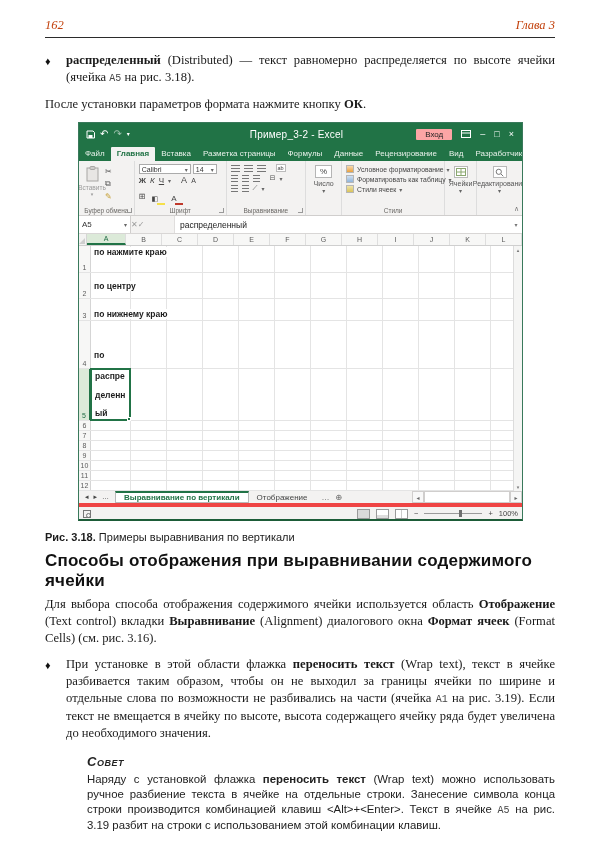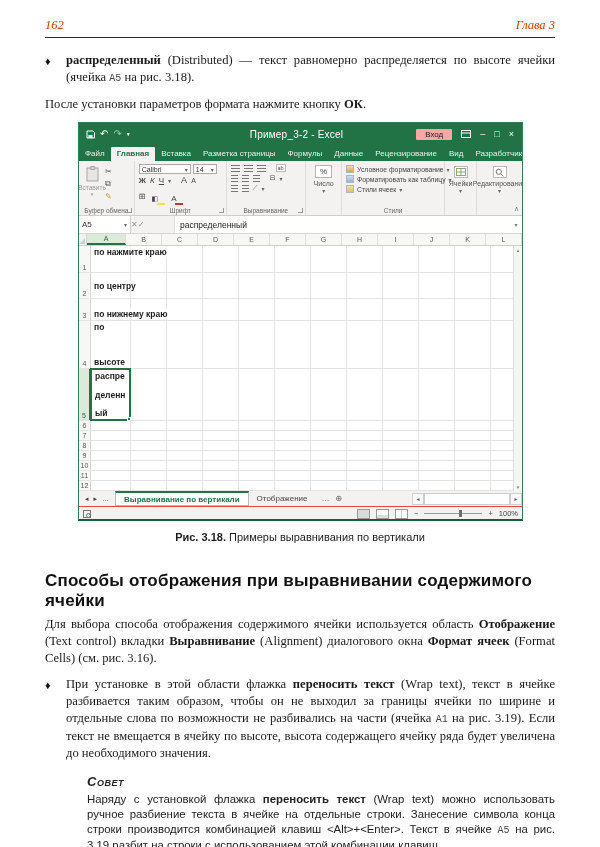--- a/index.html
+++ b/index.html
@@ -12,24 +12,24 @@
   .pg-header { display:flex; justify-content:space-between; font-style:italic; font-size:12.5px; color:#c2410c; }
   .pg-rule { border-top:1.5px solid #2b2b2b; margin-top:4px; }
 
   
   .para { font-size:12.6px; line-height:17px; text-align:justify; }
   .b { font-weight:bold; }
   .code { font-family:"Liberation Mono", monospace; font-size:10px; color:#454545; }
   .bullet { display:flex; }
   .bullet .marker { width:21px; flex:none; font-size:11px; padding-top:1px; color:#111; }
   .bullet .btext { flex:1; }
-  .mt14{margin-top:14px}.mt9{margin-top:9px}.mt10{margin-top:10px}.mt24{margin-top:28px}.mt5{margin-top:5px}.mt12{margin-top:12px}
+  .mt14{margin-top:14px}.mt9{margin-top:9px}.mt10{margin-top:10px}.mt24{margin-top:8px}.mt5{margin-top:5px}.mt12{margin-top:12px}
 
   
-  .caption { font-family:"Liberation Sans", sans-serif; font-size:11px; text-align:center; color:#1c1c1c; }
+  .caption { font-family:"Liberation Sans", sans-serif; font-size:11px; color:#1c1c1c; }
   .section-h { font-family:"Liberation Sans", sans-serif; font-weight:bold; font-size:17px; color:#111; letter-spacing:.2px; }
   .tip { margin-left:42px; width:468px; font-family:"Liberation Sans", sans-serif; }
   .tip-title { font-style:italic; font-weight:bold; font-size:13px; font-variant:small-caps; letter-spacing:.5px; color:#222; }
   .tip-body { font-size:11.4px; line-height:15px; text-align:justify; color:#222; margin-top:3px; }
 
   
   .shot { margin:9px 0 0 33px; width:445px; height:399px; border:1px solid #39795b; border-bottom:2px solid #1d5c38;
           font-family:"Liberation Sans", sans-serif; background:#fff; position:relative; overflow:hidden; }
   .green { background:#217346; }
 
@@ -92,27 +92,27 @@
   .corner:after { content:""; position:absolute; right:1px; bottom:1px; border-left:6px solid transparent; border-bottom:6px solid #cfcfcf; }
   .ch { width:36px; flex:none; text-align:center; border-right:1px solid #dedede; line-height:12px; }
   .ch.sel { width:39px; background:#dcead9; color:#1f6b43; border-bottom:2px solid #217346; line-height:10px; }
   .srow { display:flex; border-bottom:1px solid #e4e4e4; position:relative; }
   .rn { width:12px; flex:none; background:#f7f7f6; border-right:1px solid #d5d5d5; font-size:7px; color:#5b5b5b; display:flex; align-items:flex-end; justify-content:center; padding-bottom:1px; }
   .rn.sel { background:#dcead9; color:#1f6b43; border-right:2px solid #217346; }
   .rcells { flex:1; position:relative; background-image:repeating-linear-gradient(to right, transparent 0 35px, #e4e4e4 35px 36px); background-position:4px 0; }
   .ctext { position:absolute; left:2px; font-size:8.5px; font-weight:600; color:#1d1d1d; white-space:nowrap; background:#fff; padding:0 1px; line-height:10px; }
   .ct-top { top:1px; } .ct-mid { top:50%; transform:translateY(-50%); } .ct-bot { bottom:1px; }
   .dist { position:absolute; left:2px; top:1px; bottom:1px; display:flex; flex-direction:column; justify-content:space-between; }
-  .dist .ctext { position:static; }
+  .dist .ctext { position:static;margin-top:28px; }
   .selbox { position:absolute; left:-1px; top:-1px; width:41px; height:53px; border:2px solid #217346; background:#fff; display:flex; flex-direction:column; justify-content:space-between; padding:1px 0 1px 2px; z-index:2; }
   .selbox .ctext { position:static; background:transparent; }
   .fill-handle { position:absolute; right:-2px; bottom:-2px; width:4px; height:4px; background:#217346; border:1px solid #fff; }
   .vscroll { position:absolute; top:12px; right:0; bottom:0; width:9px; background:#f5f5f4; border-left:1px solid #dcdcdc; display:flex; flex-direction:column; justify-content:space-between; align-items:center; font-size:5px; color:#777; padding:1px 0; z-index:3; }
 
-  .sheettabs { height:16px; background:#f3f2f1; border-bottom:1px solid #ef4444; display:flex; align-items:center; font-size:8px; color:#555; }
+  .sheettabs { height:16px; background:#f3f2f1; border-bottom:4px solid #ef4444; display:flex; align-items:center; font-size:8px; color:#555; }
   .st-nav { display:flex; gap:5px; padding:0 6px; font-size:7px; color:#444; }
   .stab { padding:1px 8px; height:100%; display:flex; align-items:center; }
   .stab.active { background:#fff; color:#217346; font-weight:bold; border:1px solid #b9b9b9; border-top:2px solid #217346; }
   .stab.idle { color:#444; }
   .st-extra { display:flex; align-items:center; gap:6px; padding:0 6px; color:#555; }
   .hscroll { margin-left:auto; display:flex; align-items:center; height:100%; }
   .hs-btn { width:12px; height:12px; border:1px solid #d0cecd; background:#f8f8f8; font-size:6px; color:#666; display:flex; align-items:center; justify-content:center; }
   .hs-track { width:86px; height:12px; border:1px solid #d0cecd; background:#fff; }
 
   .statusbar { height:13px; background:#f3f2f1; display:flex; align-items:center; font-size:7.5px; color:#444; padding:0 4px; }

